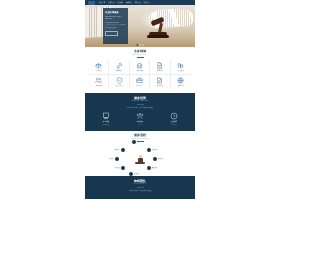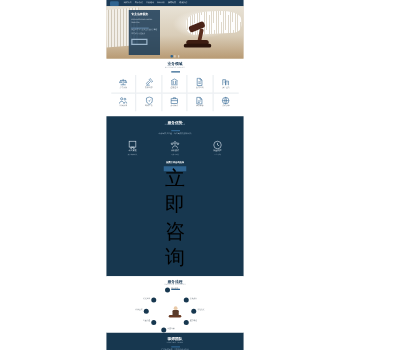--- a/index.html
+++ b/index.html
@@ -248,24 +248,20 @@
       </div>
       <div class="fi">
         <svg class="fic" viewBox="0 0 24 24" fill="none" stroke="currentColor" stroke-width="1.6">
             <circle cx="12" cy="12" r="9"></circle>
             <path d="M12 7v5l4 2"></path>
           </svg>
         <div class="fl">快速响应</div>
         <div class="fd">7×24小时</div>
       </div>
     </div>
-    <div class="dark-cta">
-      <div class="ct">免费法律咨询热线</div>
-      <div class="cb">立即咨询</div>
-    </div>
   </div>
 
   <div class="radial">
     <div class="sec-head" style="padding-top:3px;">
       <div class="cn">服务流程</div>
       <div class="en">SERVICE PROCESS</div>
       <div class="rule"></div>
     </div>
     <div class="rwrap">
       <div class="center">

